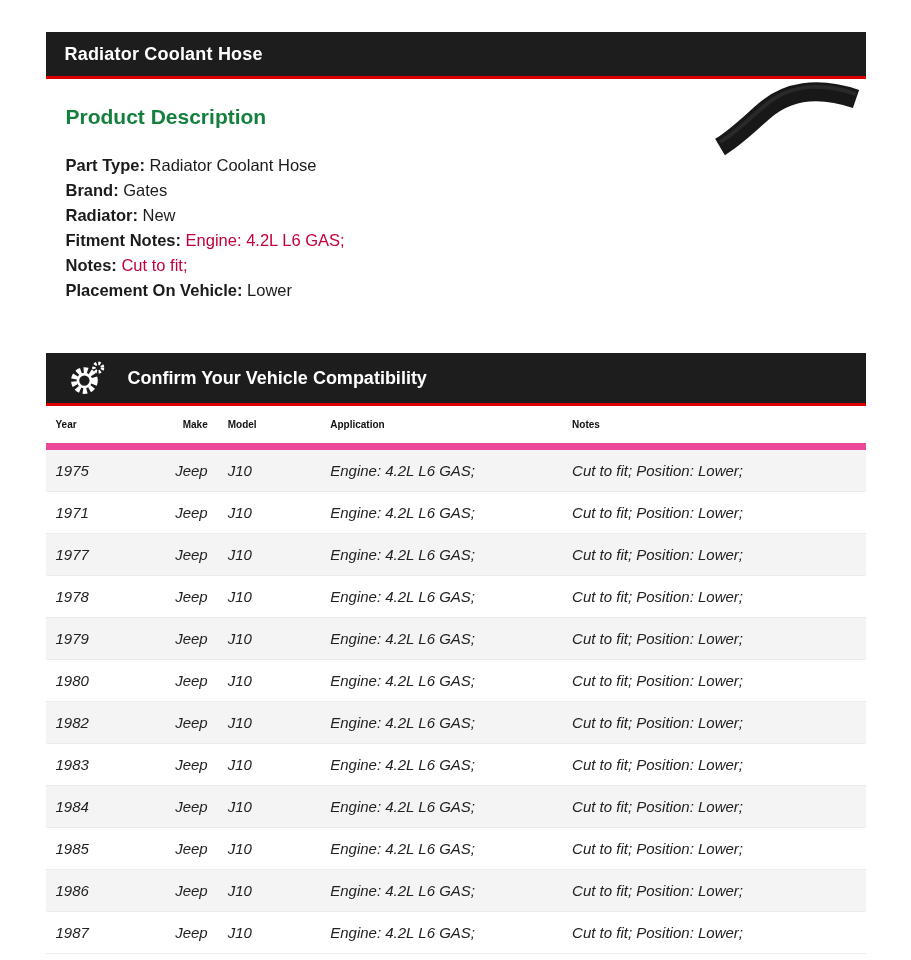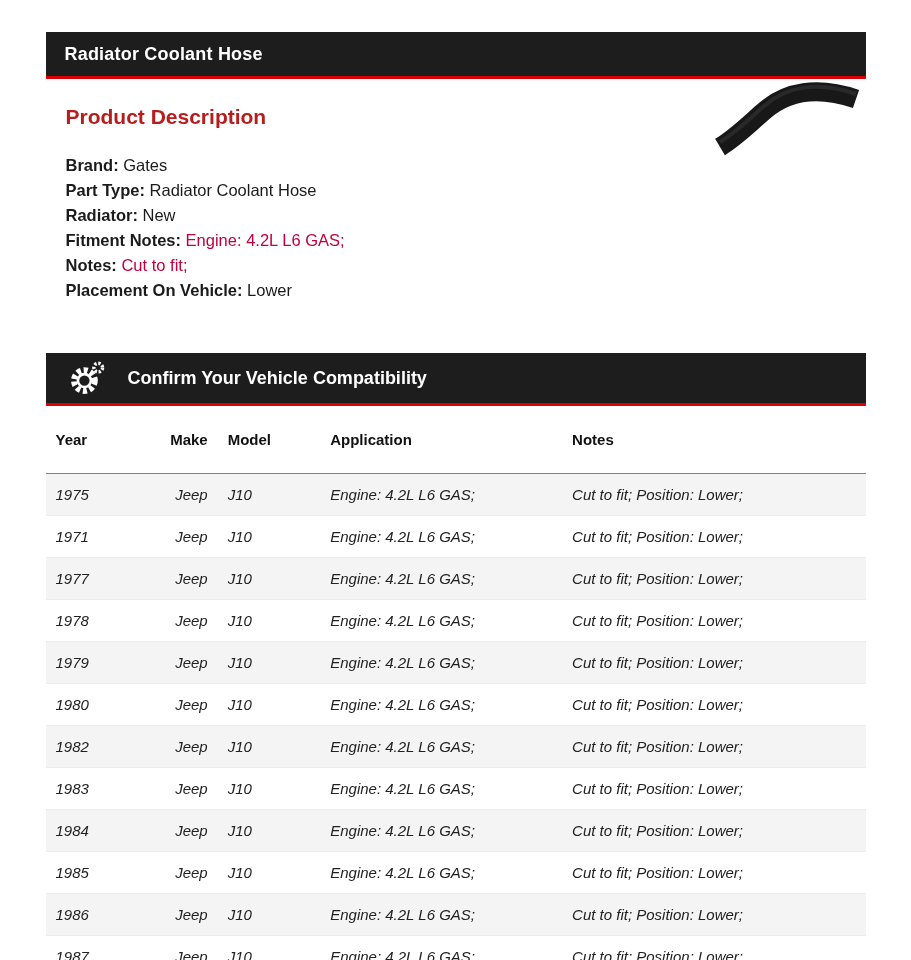--- a/index.html
+++ b/index.html
@@ -35,21 +35,21 @@
     padding:0 19px;
     font-size:18px;
     font-weight:bold;
     letter-spacing:.2px;
   }
   
   .desc-heading{
     font-size:21px;
     font-weight:bold;
     margin:26px 0 24px 20px;
-    color:#b91c1c;
+    color:#15803d;
   }
   .fields{
     margin-left:20px;
     font-size:16.5px;
     line-height:25px;
     max-width:600px;
   }
   .field-row{white-space:nowrap;}
   .field-label{font-weight:bold;}
   .field-value{font-weight:normal;color:#1b1b1b;}
@@ -77,24 +77,24 @@
   }
   table.compat{
     width:100%;
     border-collapse:collapse;
     font-size:15px;
     color:#222;
   }
   table.compat thead th{
     text-align:left;
     font-weight:bold;
-    font-size:15px;
+    font-size:10px;
     color:#111;
-    padding:25px 10px;
-    border-bottom:1px solid #ec4899;
+    padding:13px 10px;
+    border-bottom:7px solid #ec4899;
   }
   table.compat tbody td{
     padding:12px 10px;
   }
   table.compat tbody tr{
     border-bottom:1px solid var(--row-border);
     font-style:italic;
   }
   table.compat tbody tr:nth-child(odd){
     background:var(--row-alt);
@@ -110,22 +110,22 @@
 
 <div class="container">
 
   <div class="section-bar title-bar">
     <span>Radiator Coolant Hose</span>
   </div>
 
   <div class="desc-section">
     <div class="desc-heading">Product Description</div>
     <div class="fields">
+        <div class="field-row"><span class="field-label">Part Type:</span> <span class="field-value">Radiator Coolant Hose</span></div>
         <div class="field-row"><span class="field-label">Brand:</span> <span class="field-value">Gates</span></div>
-        <div class="field-row"><span class="field-label">Part Type:</span> <span class="field-value">Radiator Coolant Hose</span></div>
         <div class="field-row"><span class="field-label">Radiator:</span> <span class="field-value">New</span></div>
         <div class="field-row"><span class="field-label">Fitment Notes:</span> <span class="field-value red">Engine: 4.2L L6 GAS;</span></div>
         <div class="field-row"><span class="field-label">Notes:</span> <span class="field-value red">Cut to fit;</span></div>
         <div class="field-row"><span class="field-label">Placement On Vehicle:</span> <span class="field-value">Lower</span></div>
       </div>
 
     <svg class="hose-img" viewBox="0 0 178 86" aria-hidden="true">
       <path d="M 170 17 C 132 4 100 9 77 30 C 60 45 49 56 34 65" fill="none" stroke="#181818" stroke-width="19" stroke-linecap="butt"></path>
       <path d="M 170 17 C 132 4 100 9 77 30 C 60 45 49 56 34 65" fill="none" stroke="#3a3a3a" stroke-width="4" stroke-linecap="butt" opacity="0.5" transform="translate(0,-5)"></path>
     </svg>

